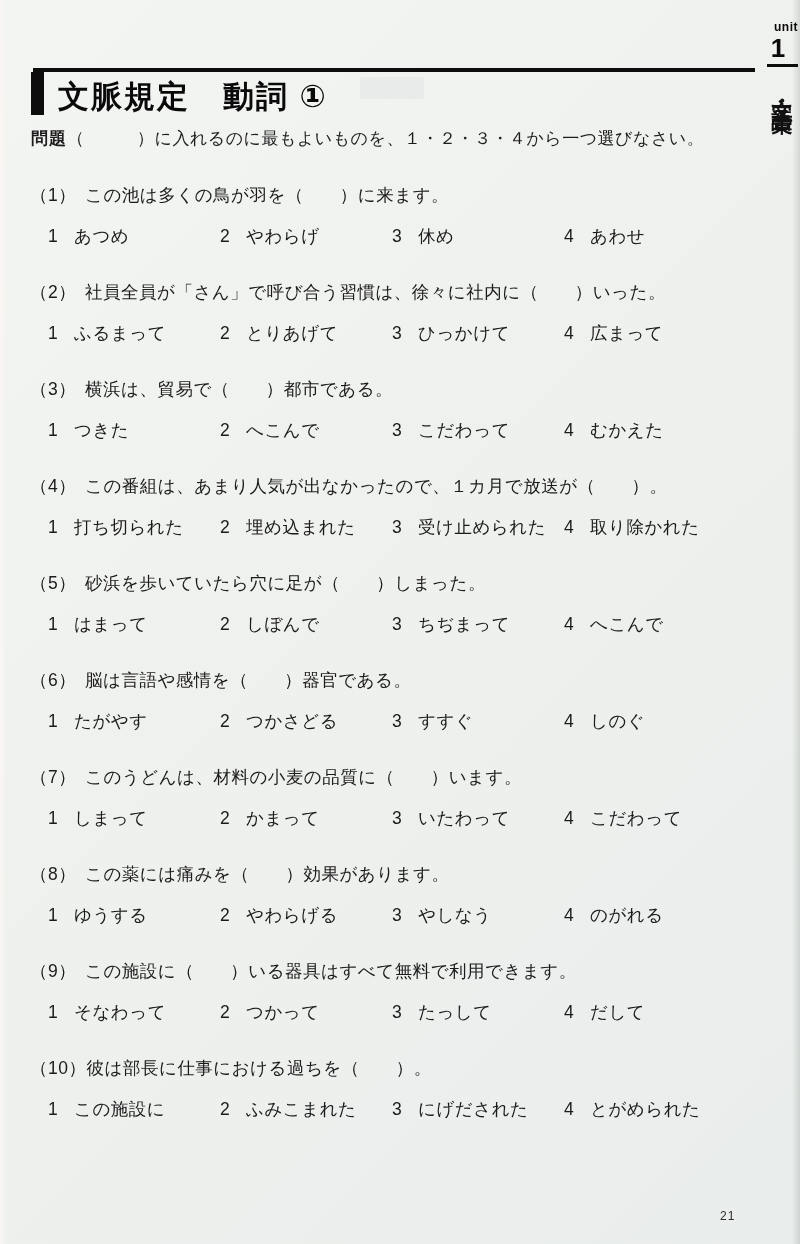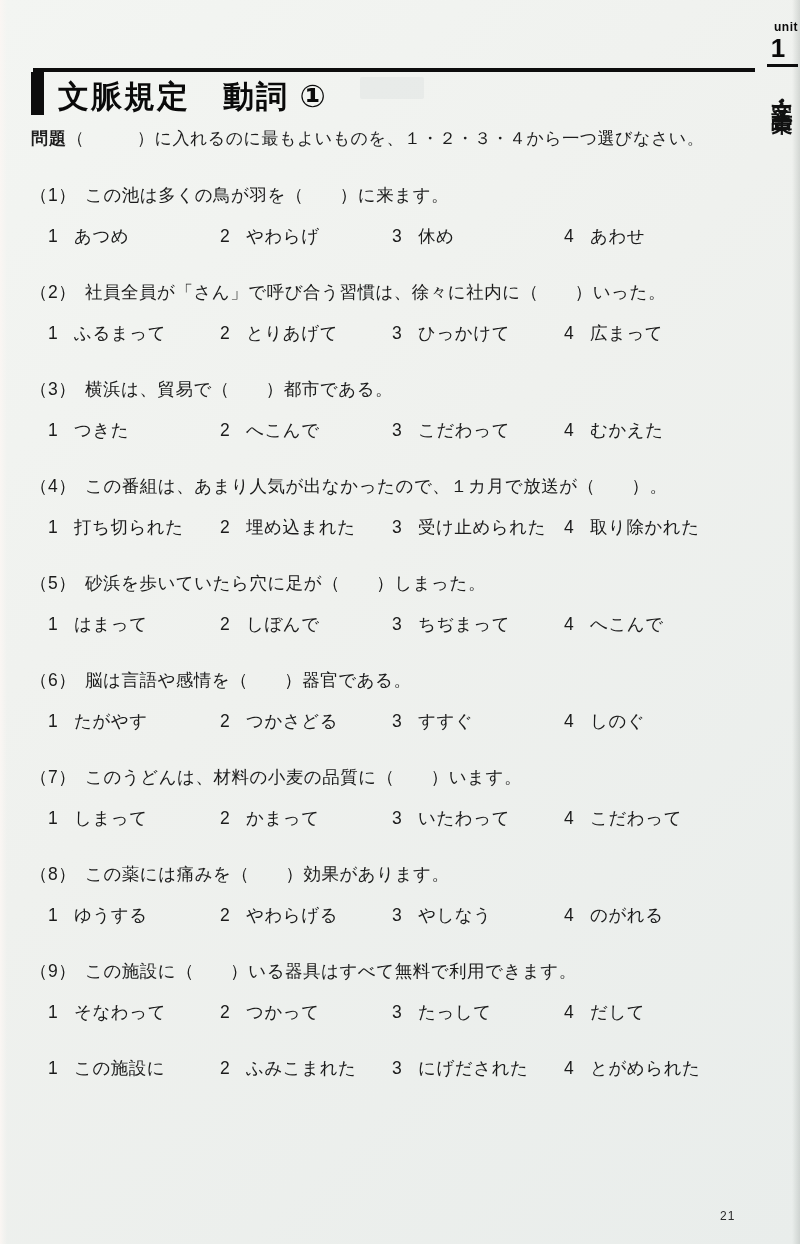--- a/index.html
+++ b/index.html
@@ -335,20 +335,24 @@
         <span class="opt-label">たっして</span>
       </span>
       <span class="opt">
         <span class="opt-num">4</span>
         <span class="opt-label">だして</span>
       </span>
     </div>
   </div>
 
   <div class="question">
+    <div class="q-line">
+      <span class="q-num">（10）</span>
+      <span class="q-text">彼は部長に仕事における過ちを（　　）。</span>
+    </div>
     <div class="q-options">
       <span class="opt">
         <span class="opt-num">1</span>
         <span class="opt-label">この施設に</span>
       </span>
       <span class="opt">
         <span class="opt-num">2</span>
         <span class="opt-label">ふみこまれた</span>
       </span>
       <span class="opt">

